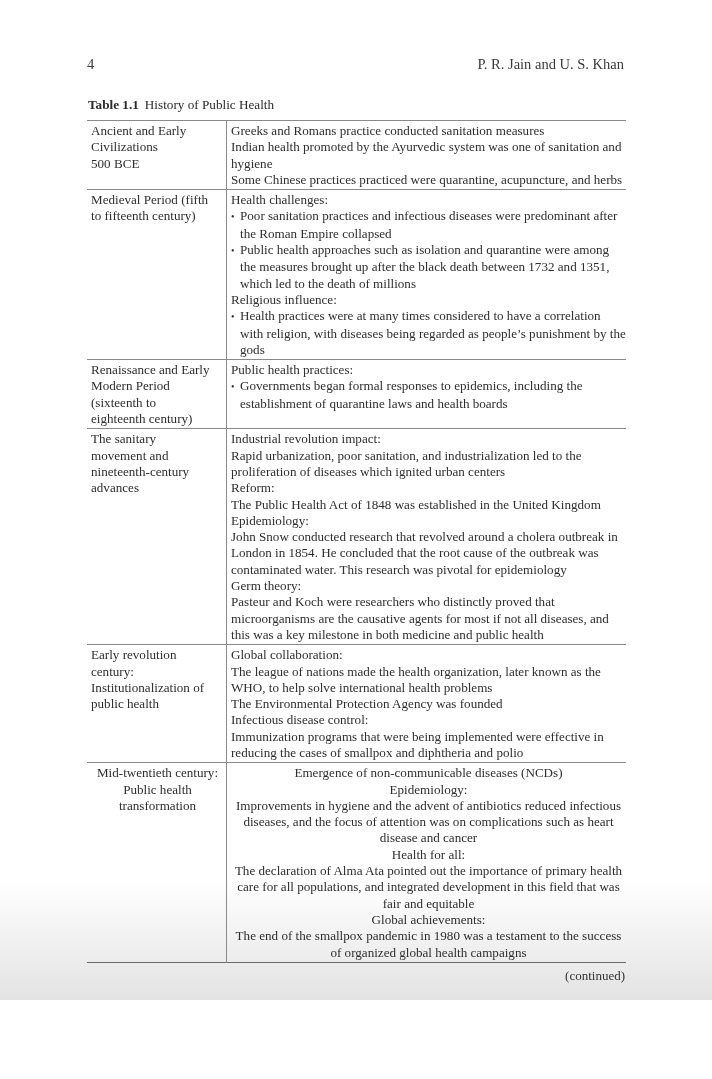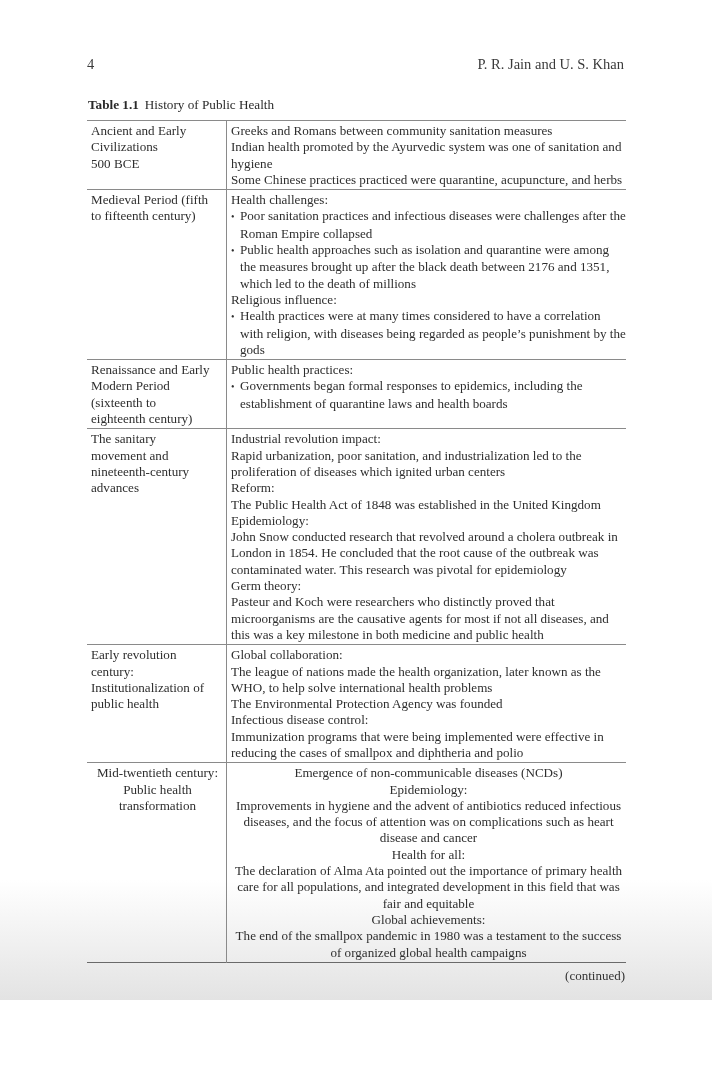--- a/index.html
+++ b/index.html
@@ -57,34 +57,34 @@
 
   <table class="hist">
     <tbody id="table-body">
         <tr>
           <td class="period">
             <span class="line">Ancient and Early</span>
             <span class="line">Civilizations</span>
             <span class="line">500 BCE</span>
           </td>
           <td class="desc">
-            <span class="line">Greeks and Romans between community sanitation measures</span>
+            <span class="line">Greeks and Romans practice conducted sanitation measures</span>
             <span class="line">Indian health promoted by the Ayurvedic system was one of sanitation and hygiene</span>
             <span class="line">Some Chinese practices practiced were quarantine, acupuncture, and herbs</span>
           </td>
         </tr>
         <tr>
           <td class="period">
             <span class="line">Medieval Period (fifth</span>
             <span class="line">to fifteenth century)</span>
           </td>
           <td class="desc">
             <span class="line">Health challenges:</span>
-            <span class="bullet">Poor sanitation practices and infectious diseases were challenges after the Roman Empire collapsed</span>
-            <span class="bullet">Public health approaches such as isolation and quarantine were among the measures brought up after the black death between 2176 and 1351, which led to the death of millions</span>
+            <span class="bullet">Poor sanitation practices and infectious diseases were predominant after the Roman Empire collapsed</span>
+            <span class="bullet">Public health approaches such as isolation and quarantine were among the measures brought up after the black death between 1732 and 1351, which led to the death of millions</span>
             <span class="line">Religious influence:</span>
             <span class="bullet">Health practices were at many times considered to have a correlation with religion, with diseases being regarded as people’s punishment by the gods</span>
           </td>
         </tr>
         <tr>
           <td class="period">
             <span class="line">Renaissance and Early</span>
             <span class="line">Modern Period</span>
             <span class="line">(sixteenth to</span>
             <span class="line">eighteenth century)</span>

